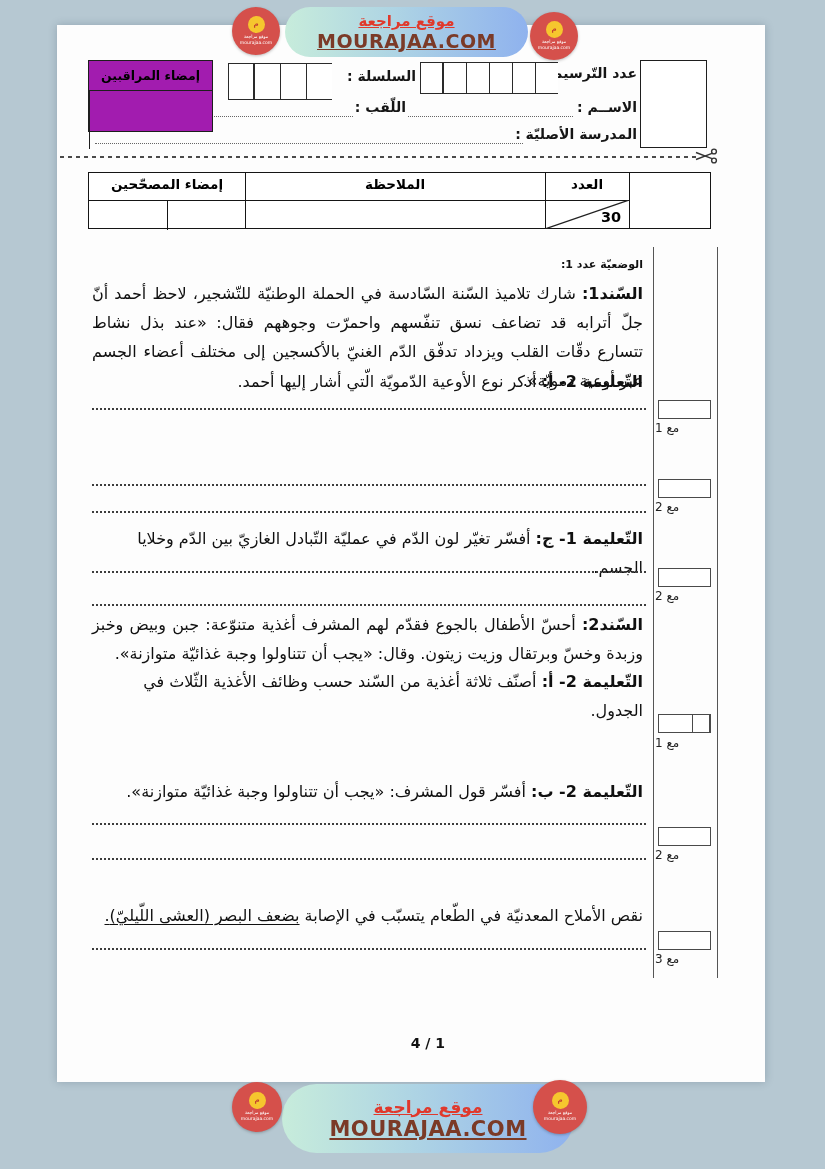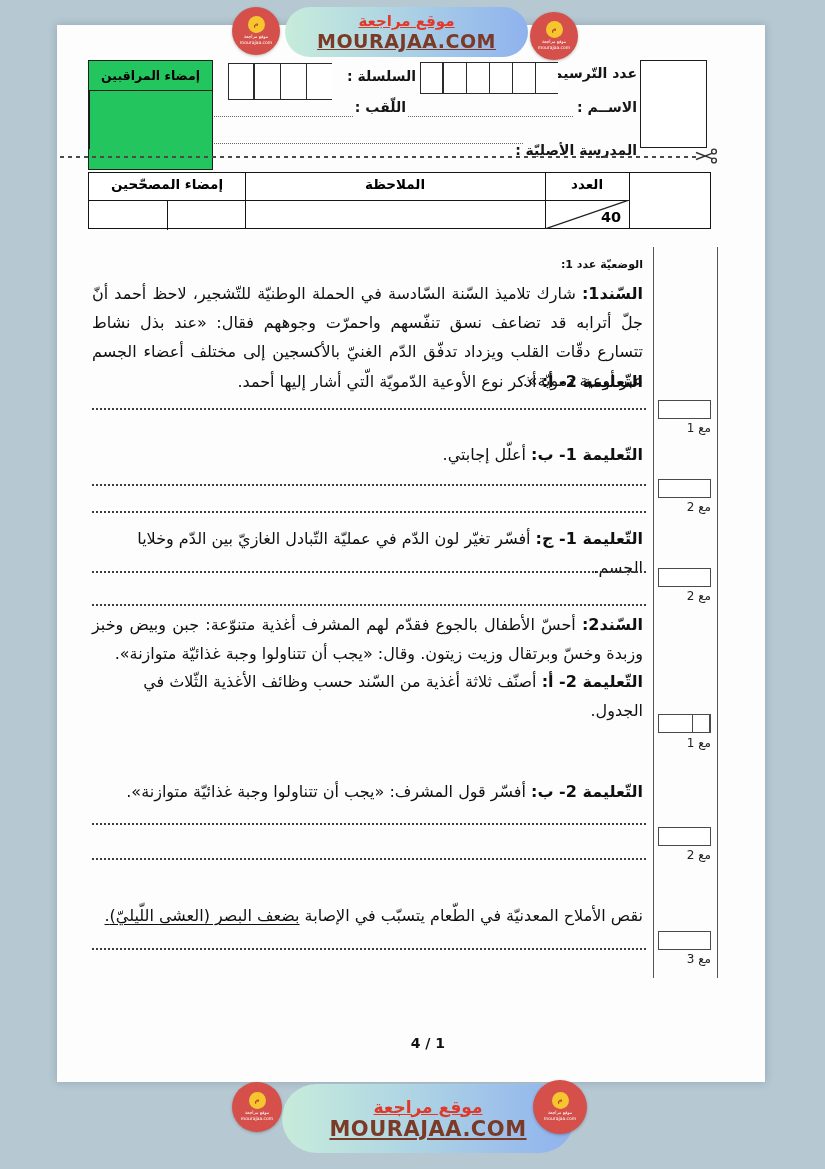--- a/index.html
+++ b/index.html
@@ -22,21 +22,21 @@
   .pill-bottom{left:282px;top:1084px;width:292px;height:69px;border-radius:35px}
   .pill-bottom .ar{font-size:17px}
   .pill-bottom .en{font-size:21px}
   
   .lbl{position:absolute;direction:rtl;text-align:right;font-size:14px;font-weight:600;color:#151515;white-space:nowrap;z-index:3}
   .box{position:absolute;border:1.5px solid #1e1e1e;background:#fff;z-index:3}
   .cells{position:absolute;display:flex;z-index:3}
   .cells>div{border:1.2px solid #2a2a2a;background:#fff}
   .cells>div+div{margin-right:0;margin-left:0;border-right:none}
   .fdots{position:absolute;border-bottom:1.6px dotted #666;z-index:3}
-  .supbox{position:absolute;left:88px;top:60px;width:125px;height:110px;border:1.4px solid #1e1e1e;background:#22c55e;z-index:3}
+  .supbox{position:absolute;left:88px;top:60px;width:125px;height:72px;border:1.4px solid #1e1e1e;background:#a21caf;z-index:3}
   .supbox .ttl{height:30px;border-bottom:1.4px solid #1e1e1e;display:flex;align-items:center;justify-content:center;font-size:12.5px;font-weight:bold;direction:rtl}
   .supbox .cells2{display:flex;height:58px}
   .supbox .cells2>div:first-child{width:60px;border-left:1.4px solid #1e1e1e}
   .supbox .cells2>div:last-child{flex:1}
   .cutline{position:absolute;left:60px;top:156px;width:636px;height:2px;background:repeating-linear-gradient(90deg,#4a4a4a 0 4px,transparent 4px 8px);z-index:3}
   
   .gtable{position:absolute;left:88px;top:172px;width:623px;height:57px;border:1.4px solid #151515;background:#fff;z-index:3}
   .gtable .vl{position:absolute;top:0;width:0;height:100%;border-left:1.3px solid #151515}
   .gtable .hl{position:absolute;left:0;top:27px;width:540px;height:0;border-top:1.3px solid #151515}
   .gtable .hd{position:absolute;top:3px;direction:rtl;font-size:13.5px;font-weight:bold;text-align:center}
@@ -52,21 +52,21 @@
   .ftable{position:absolute;left:113px;top:697px;width:538px;height:73px;border:1.4px solid #151515;background:#fff;z-index:3}
   .ftable .vl{position:absolute;top:0;width:0;height:100%;border-left:1.3px solid #151515}
   .ftable .hl{position:absolute;left:0;top:30px;width:100%;height:0;border-top:1.3px solid #151515}
   .ftable .rl{position:absolute;left:387px;width:151px;text-align:center;direction:rtl;font-size:15px}
   .tdot{position:absolute;width:108px;height:0;border-top:2px dotted #4a4a4a}
   
   .mline{position:absolute;top:247px;width:0;height:731px;border-left:1.2px solid #555;z-index:3}
   .crit{position:absolute;left:658px;width:53px;height:19px;border:1.2px solid #4a4a4a;background:#fff;z-index:3;display:flex}
   .crit>div{flex:1}
   .crit>div+div{border-right:1.2px solid #4a4a4a}
-  .clbl{position:absolute;left:655px;width:56px;text-align:right;direction:rtl;font-size:12px;color:#222;z-index:3}
+  .clbl{position:absolute;left:655px;width:56px;text-align:left;direction:rtl;font-size:12px;color:#222;z-index:3}
   .pnum{position:absolute;left:375px;top:1035px;width:70px;text-align:right;font-size:14px;font-weight:bold;color:#111;z-index:3}
 </style>
 </head>
 <body>
 
 <div class="page">
 
   <div class="paper"></div>
 
   <div class="logo" style="left:232px;top:7px">
@@ -101,21 +101,21 @@
       <div style="width:26px;height:37px"></div>
       <div style="width:26px;height:37px"></div>
       <div style="width:26px;height:37px"></div>
   </div>
 
   <div class="lbl" style="right:188px;top:99px">الاســم :</div>
   <div class="fdots" style="left:408px;top:100px;width:165px;height:17px"></div>
   <div class="lbl" style="right:419px;top:99px">اللّقب :</div>
   <div class="fdots" style="left:95px;top:100px;width:258px;height:17px"></div>
 
-  <div class="lbl" style="right:188px;top:142px">المدرسة الأصليّة :</div>
+  <div class="lbl" style="right:188px;top:126px">المدرسة الأصليّة :</div>
   <div class="fdots" style="left:95px;top:127px;width:428px;height:17px"></div>
 
   <div class="supbox">
     <div class="ttl">إمضاء المراقبين</div>
     <div class="cells2">
       <div></div>
       <div></div>
     </div>
   </div>
 
@@ -132,31 +132,30 @@
     <div class="vl" style="left:456px"></div>
     <div class="vl" style="left:156px"></div>
     <div class="hl"></div>
     <div class="split"></div>
     <div class="hd" style="left:456px;width:84px">العدد</div>
     <div class="hd" style="left:156px;width:300px">الملاحظة</div>
     <div class="hd" style="left:0;width:156px">إمضاء المصحّحين</div>
     <svg class="abs" style="left:456px;top:27px" width="84" height="29">
       <line x1="0" y1="29" x2="84" y2="0" stroke="#222" stroke-width="1.2"></line>
     </svg>
-    <div class="g20">40</div>
+    <div class="g20">30</div>
   </div>
 
   <div class="txt" style="right:182px;top:250px;font-size:11px;font-weight:bold">الوضعيّة عدد 1:</div>
 
   <p class="txt just" style="left:92px;top:279px;width:551px"><b>السّند1:</b> <span>شارك تلاميذ السّنة السّادسة في الحملة الوطنيّة للتّشجير، لاحظ أحمد أنّ جلّ أترابه قد تضاعف نسق تنفّسهم واحمرّت وجوههم فقال: «عند بذل نشاط تتسارع دقّات القلب ويزداد تدفّق الدّم الغنيّ بالأكسجين إلى مختلف أعضاء الجسم عبر أوعية دمويّة».</span></p>
 
   <p class="txt" style="left:92px;top:367px;width:551px"><b>التّعليمة 2- أ:</b> <span>أذكر نوع الأوعية الدّمويّة الّتي أشار إليها أحمد.</span></p>
   <div class="ans" style="top:408px"></div>
 
-  <p class="txt" style="left:92px;top:440px;width:551px"><b>التّعليمة 1- ب:</b> <span>أعلّل إجابتي.</span></p>
   <div class="ans" style="top:484px"></div>
   <div class="ans" style="top:511px"></div>
 
   <p class="txt" style="left:92px;top:524px;width:551px"><b>التّعليمة 1- ج:</b> <span>أفسّر تغيّر لون الدّم في عمليّة التّبادل الغازيّ بين الدّم وخلايا الجسم.</span></p>
   <div class="ans" style="top:571px"></div>
   <div class="ans" style="top:604px"></div>
 
   <p class="txt just" style="left:92px;top:610px;width:551px"><b>السّند2:</b> <span>أحسّ الأطفال بالجوع فقدّم لهم المشرف أغذية متنوّعة: جبن وبيض وخبز وزبدة وخسّ وبرتقال وزيت زيتون. وقال: «يجب أن تتناولوا وجبة غذائيّة متوازنة».</span></p>
   <p class="txt" style="left:92px;top:667px;width:551px"><b>التّعليمة 2- أ:</b> <span>أصنّف ثلاثة أغذية من السّند حسب وظائف الأغذية الثّلاث في الجدول.</span></p>
 

